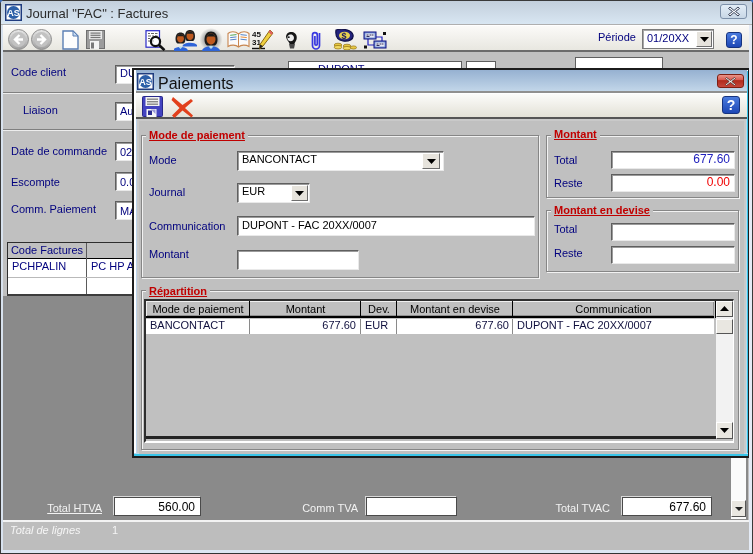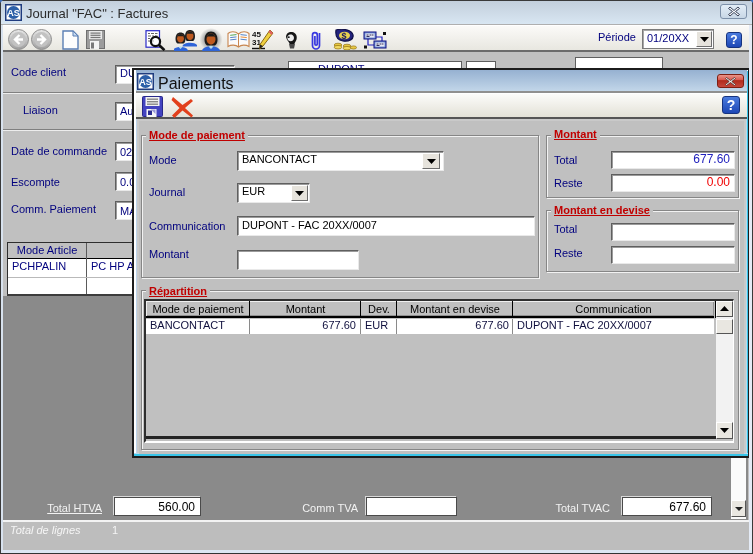--- a/index.html
+++ b/index.html
@@ -217,21 +217,21 @@
   <div class="val navy" style="left:120px;top:146px;">02/03</div>
   <div class="lbl" style="left:11px;top:176px;">Escompte</div>
   <div class="sunken abs" style="left:115px;top:172px;width:120px;height:19px;"></div>
   <div class="val navy" style="left:120px;top:176px;">0.00</div>
   <div class="lbl" style="left:11px;top:203px;">Comm. Paiement</div>
   <div class="sunken abs" style="left:115px;top:201px;width:120px;height:19px;"></div>
   <div class="val navy" style="left:120px;top:205px;">MAI</div>
 
   <div class="abs" style="left:7px;top:242px;width:126px;height:54px;background:#fff;border-left:1px solid #2E2E2E;border-top:1px solid #2E2E2E;"></div>
   <div class="abs" style="left:8px;top:243px;width:125px;height:16px;background:#C0C0C0;border-bottom:1px solid #000;"></div>
-  <div class="lbl" style="left:8px;top:244px;width:78px;text-align:center;">Mode Article</div>
+  <div class="lbl" style="left:8px;top:244px;width:78px;text-align:center;">Code Factures</div>
   <div class="abs" style="left:86px;top:243px;width:1px;height:53px;background:#5A5A5A;"></div>
   <div class="val navy" style="left:12px;top:260px;">PCHPALIN</div>
   <div class="val navy" style="left:91px;top:260px;">PC HP AL</div>
   <div class="abs" style="left:8px;top:277px;width:125px;height:1px;background:#B9B9B9;"></div>
   <div class="abs" style="left:7px;top:294px;width:126px;height:2px;background:#3C3C3C;"></div>
 
   <div class="abs" style="left:3px;top:296px;width:745px;height:224px;background:#8A8A8A;"></div>
 
   <div class="abs" style="left:731px;top:458px;width:15px;height:61px;background:#FBFBFB;"></div>
   <div class="abs" style="left:731px;top:500px;width:15px;height:17px;background:#E9E7E1;border-top:1px solid #fff;border-left:1px solid #fff;border-right:1px solid #555;border-bottom:1px solid #555;"></div>

